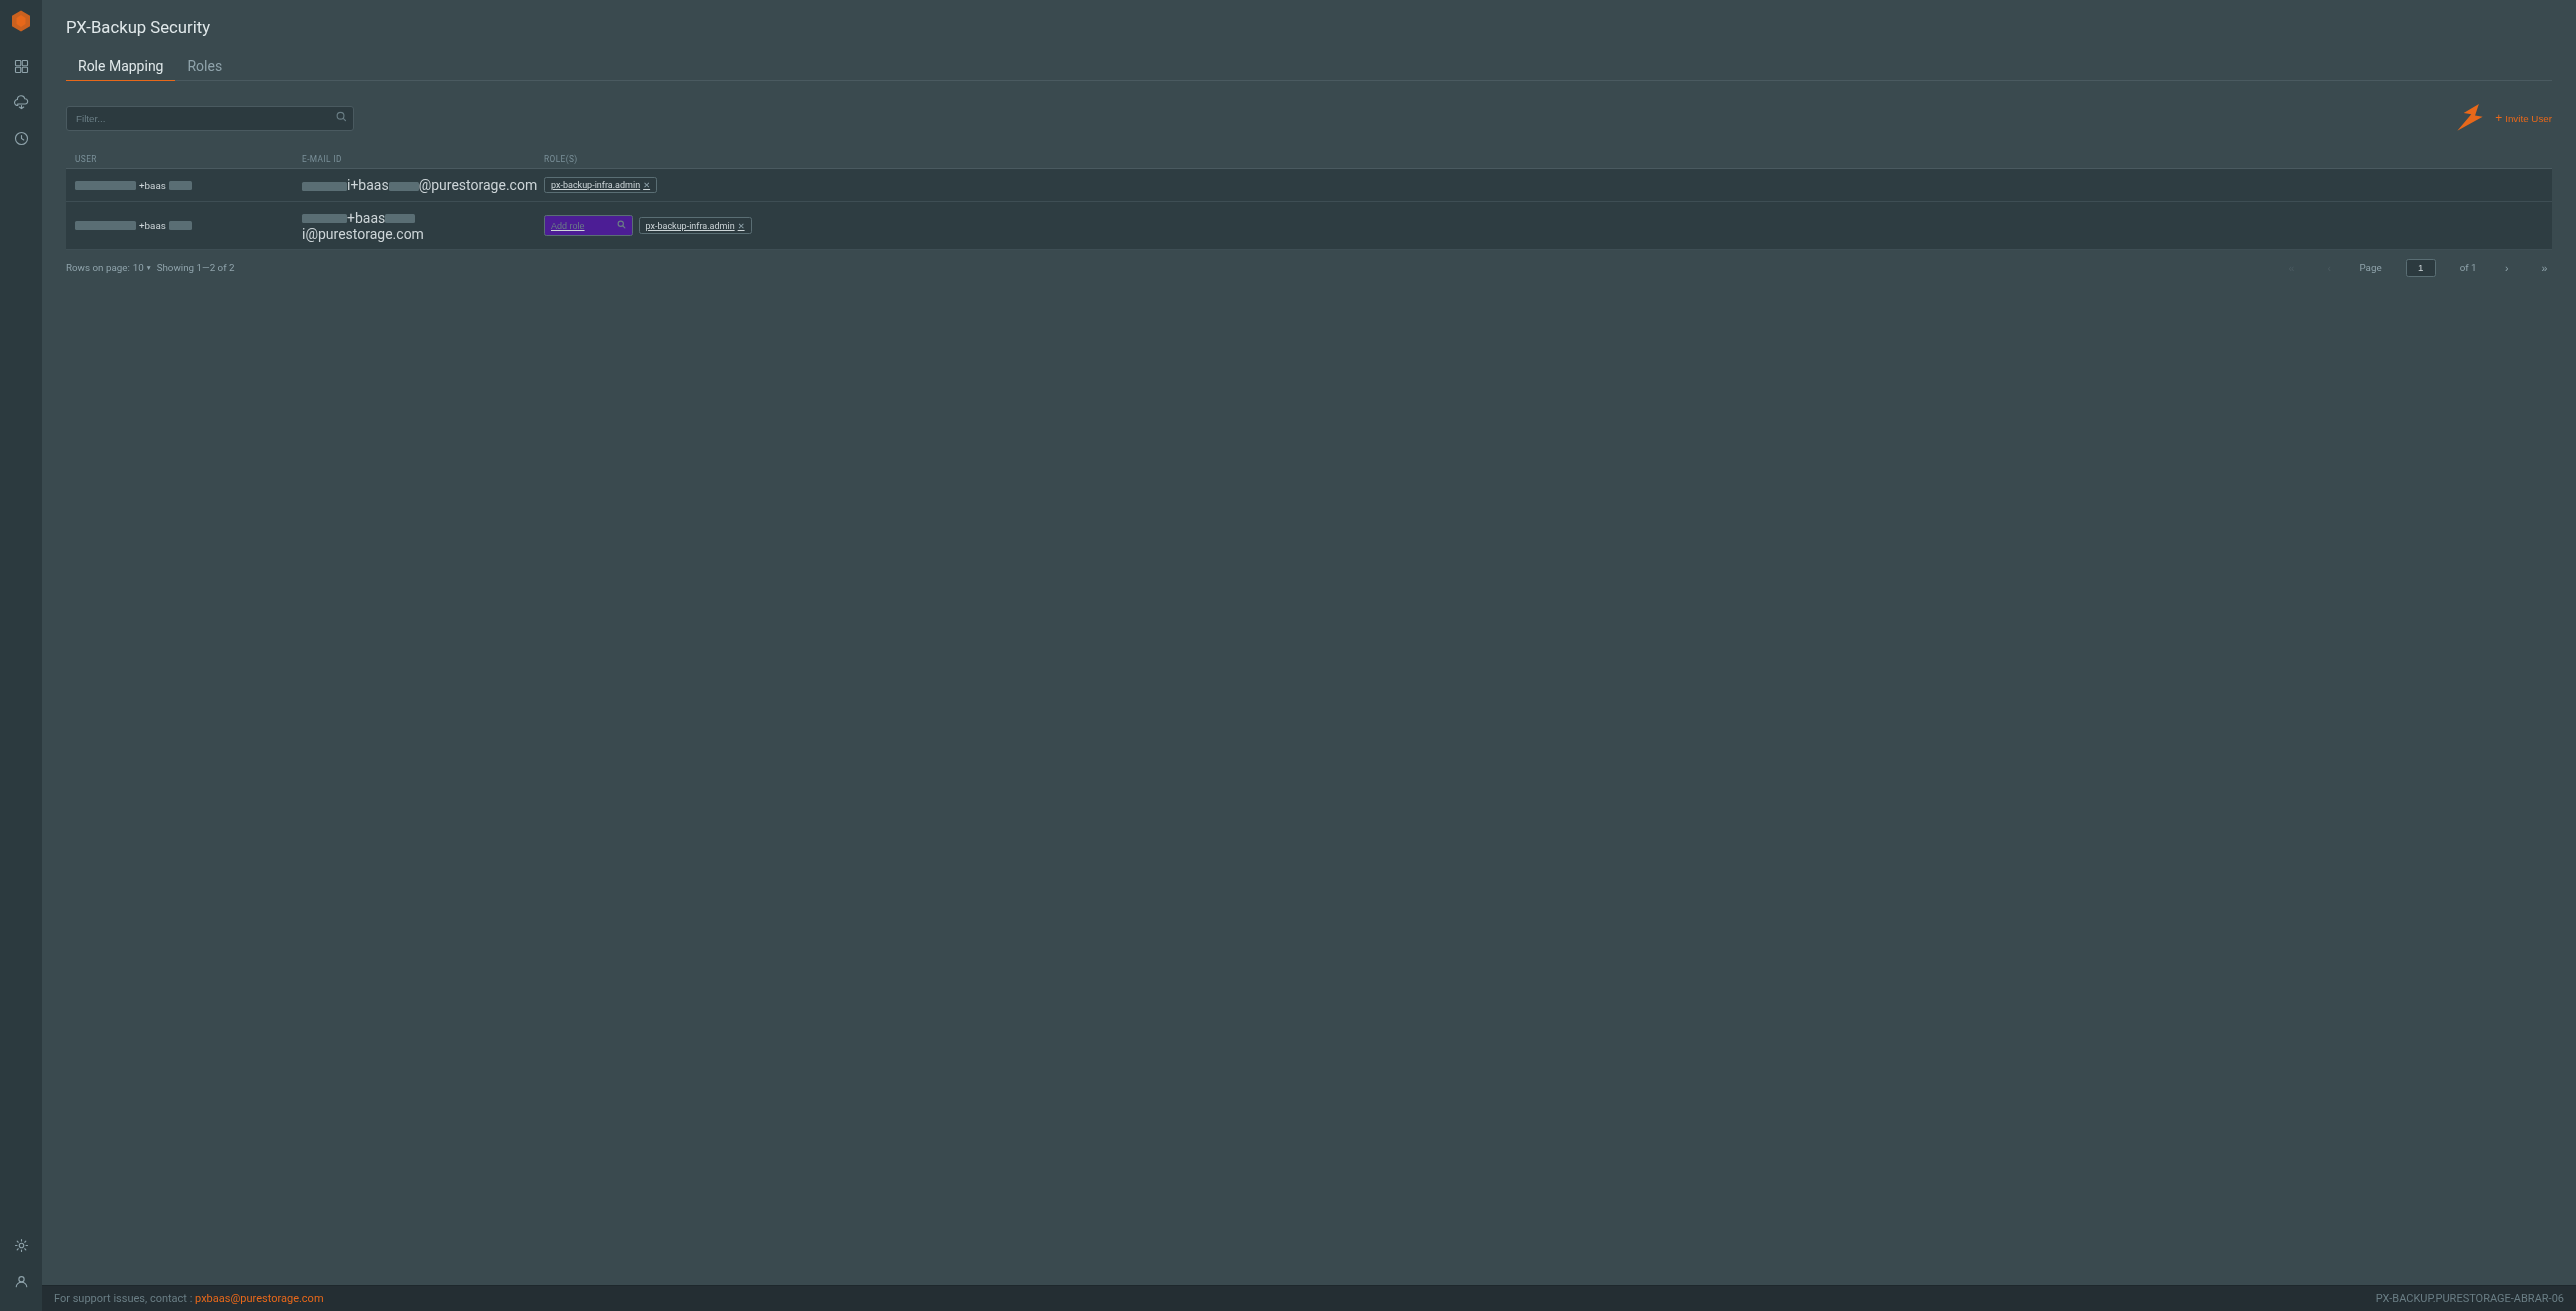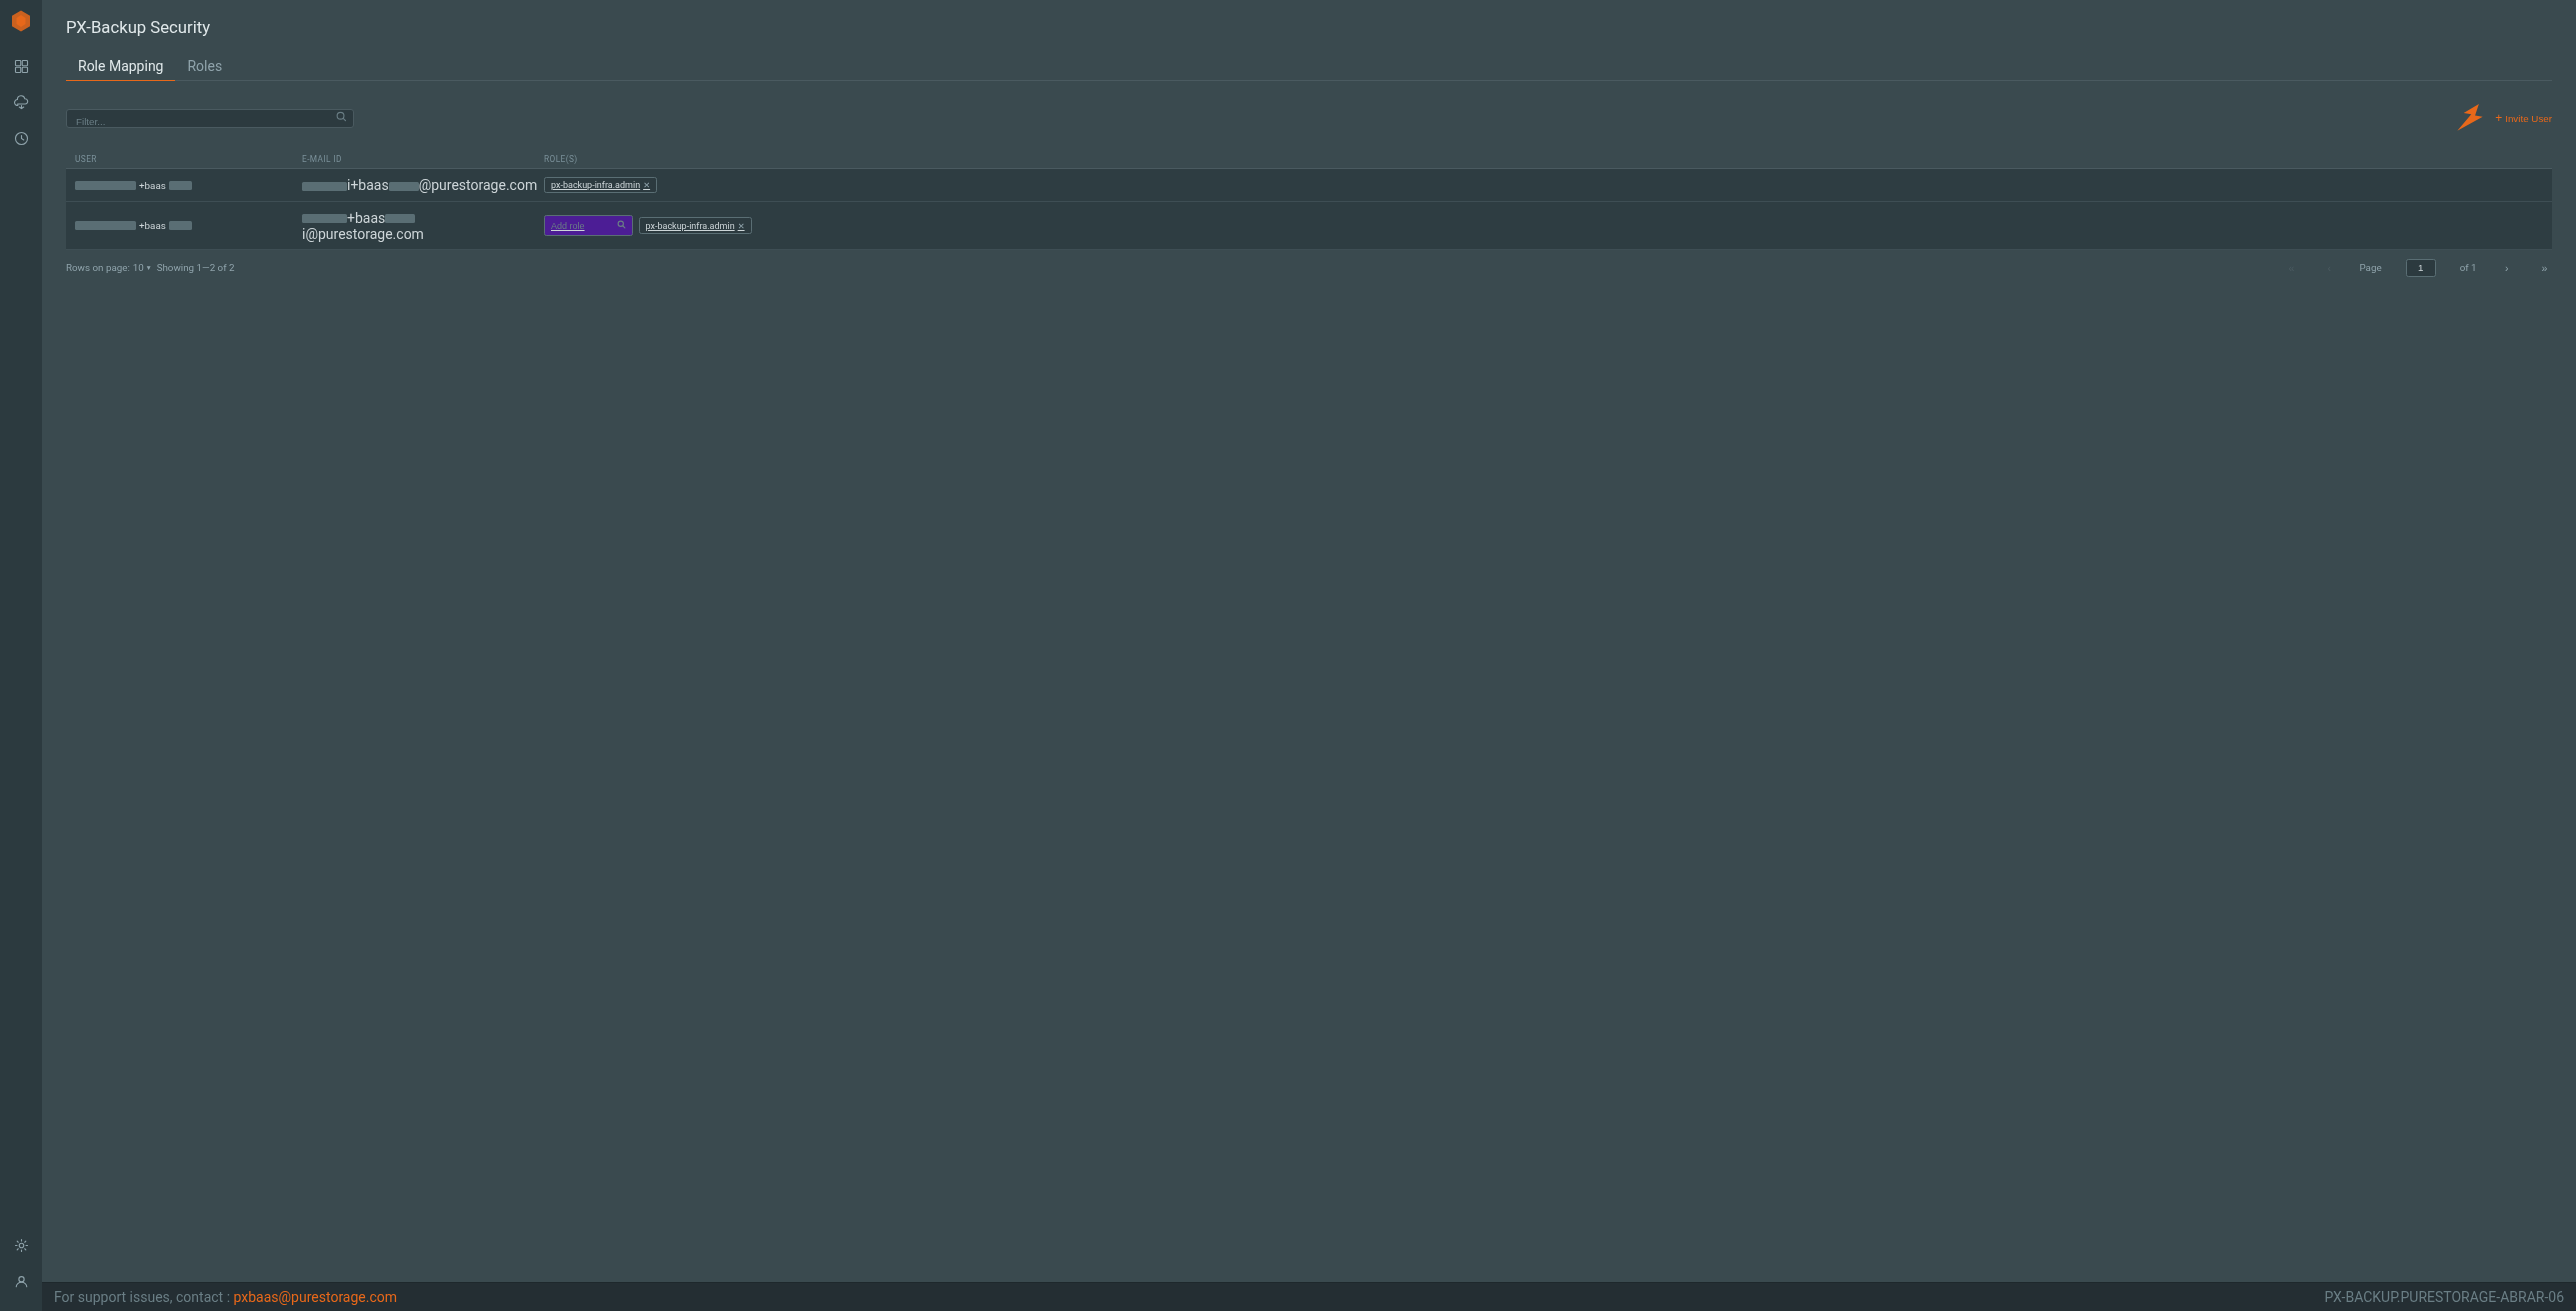--- a/index.html
+++ b/index.html
@@ -101,21 +101,21 @@
     }
     .filter-input-wrap {
       position: relative;
       width: 288px;
     }
     .filter-input {
       width: 100%;
       background-color: #2c3a3f;
       border: 0.8px solid #4a5a60;
       color: #cdd5d8;
-      padding: 6px 27px 0 9px;
+      padding: 6px 27px 6px 9px;
       border-radius: 3px;
       font-size: 9.8px;
       outline: none;
     }
     .filter-input::placeholder {
       color: #6a7e85;
     }
     .filter-search-icon {
       position: absolute;
       right: 7.6px;
@@ -281,21 +281,21 @@
       border-radius: 2.3px;
       font-size: 9.8px;
     }
     
     .footer {
       background-color: #242e33;
       padding: 6px 12px;
       display: flex;
       justify-content: space-between;
       align-items: center;
-      font-size: 14px;
+      font-size: 11px;
       color: #6a7e85;
       border-top: 0.8px solid #1e282c;
     }
     .footer-support a {
       color: #e8681a;
       text-decoration: none;
     }
     
     .arrow-svg {
       width: 38px;

